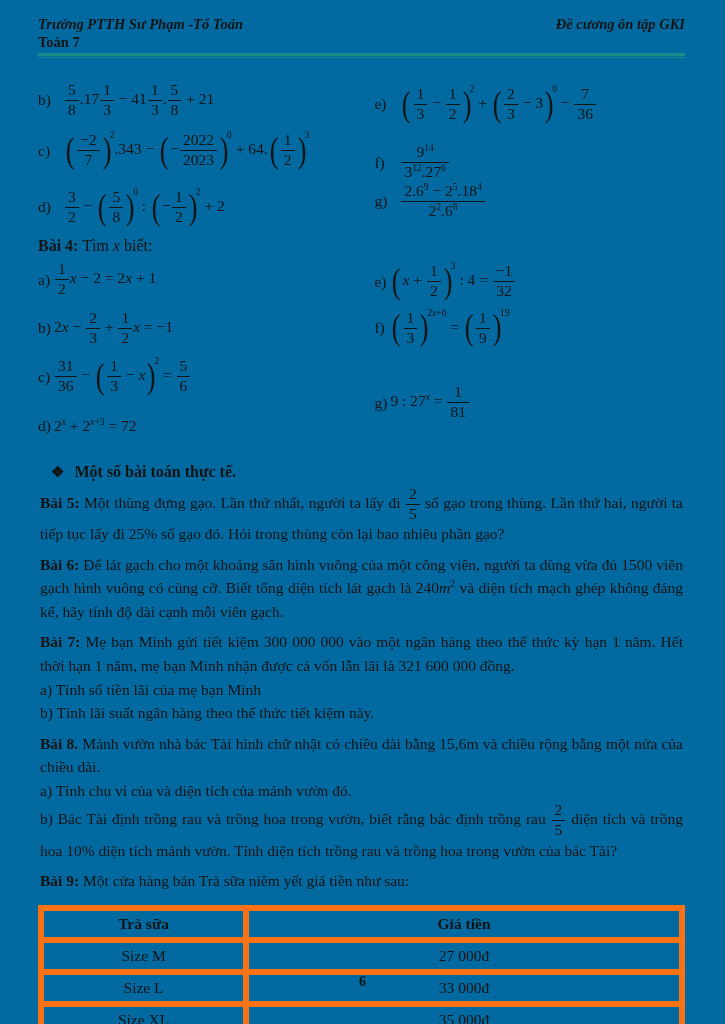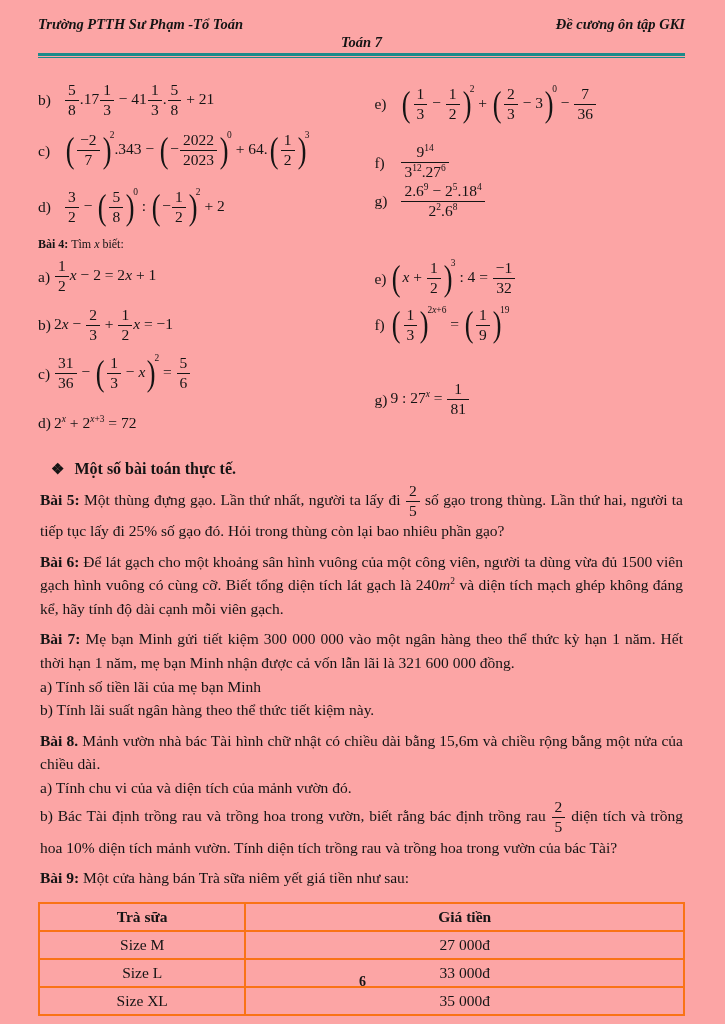--- a/index.html
+++ b/index.html
@@ -1,23 +1,23 @@
 <!DOCTYPE html>
 <html><head>
 <meta charset="utf-8">
 <style>
   html,body{margin:0;padding:0;background:#e8e8e8;}
   body{font-family:"Liberation Serif",serif;color:#141414;}
-  .page{width:725px;height:1024px;background:#fca5a5;margin:0 auto;box-sizing:border-box;
+  .page{width:725px;height:1024px;background:#0369a1;margin:0 auto;box-sizing:border-box;
         padding:16px 40px 0 38px;overflow:hidden;position:relative;}
 
   
   .hrow{display:flex;justify-content:space-between;align-items:baseline;
         font-weight:bold;font-style:italic;font-size:14.5px;}
-  .hsub{font-weight:bold;font-style:italic;font-size:14.5px;margin-top:1px;text-align:center;}
+  .hsub{font-weight:bold;font-size:14.5px;margin-top:1px;}
   .rule{margin-top:2px;border-top:3px solid #1d8a8a;}
   .rule::after{content:"";display:block;height:1px;background:#1d8a8a;margin-top:1px;}
 
   
   .two-col{display:flex;margin-top:20px;}
   .col-l{flex:0 0 52%;}
   .col-r{flex:1 1 auto;}
   .ex{display:flex;align-items:center;font-size:15.5px;}
   .ex .lbl{flex:0 0 26px;}
   .ex .lbl.tight{flex:0 0 16px;}
@@ -27,42 +27,42 @@
   .mfrac{display:inline-block;text-align:center;vertical-align:middle;line-height:1.08;padding:0 1px;}
   .mfrac .num{display:block;padding:0 3px 1px;border-bottom:1px solid currentColor;}
   .mfrac .den{display:block;padding:1px 3px 0;}
   .mparen{display:inline-flex;align-items:center;vertical-align:middle;}
   .paren{font-size:235%;font-weight:300;line-height:.75;display:inline-block;transform:scaleX(.72);}
   .pbody{display:inline-block;vertical-align:middle;}
   sup.msup{font-size:61%;vertical-align:.65em;line-height:0;}
   sup.msup.hi{vertical-align:1.7em;margin-left:-3px;}
 
   
-  .bai-title{font-size:12px;margin-top:12px;}
+  .bai-title{font-size:16px;margin-top:12px;}
   .sec-title{font-size:16px;font-weight:bold;margin:16px 0 4px 13px;}
   .sec-title .diamond{margin-right:10px;font-size:15px;}
   .para{font-size:15.5px;line-height:1.52;text-align:justify;margin:5px 2px 7px;}
 
   
   .top-l .ex:nth-child(1){margin:4px 0 14px;}
   .top-l .ex:nth-child(2){margin:0 0 20px;}
   .top-l .ex:nth-child(3){margin:6px 0 0;}
   .top-r .ex:nth-child(1){margin:8px 0 22px;}
   .top-r .ex:nth-child(2){margin:0 0 2px;}
   .top-r .ex:nth-child(3){margin:2px 0 0;}
   .b4{margin-top:6px;}
   .b4-l .ex{margin-bottom:12px;}
   .b4-l .ex:nth-child(4){margin-top:22px;}
   .b4-r .ex:nth-child(1){margin:2px 0 10px;}
   .b4-r .ex:nth-child(2){margin:0 0 0;}
   .b4-r .ex:nth-child(3){margin-top:38px;}
 
   
   table.price{border-collapse:collapse;width:100%;margin-top:12px;}
-  table.price th,table.price td{border:2px solid #f97316;text-align:center;
+  table.price th,table.price td{border:6px solid #f97316;text-align:center;
         font-size:15.5px;padding:2px 4px;height:22px;}
   table.price th{font-weight:bold;}
   table.price col.c1{width:32%;}
 
   .footer{position:absolute;bottom:34px;left:0;right:0;text-align:center;
           font-weight:bold;font-size:14px;}
 </style>
 </head>
 <body>
 

